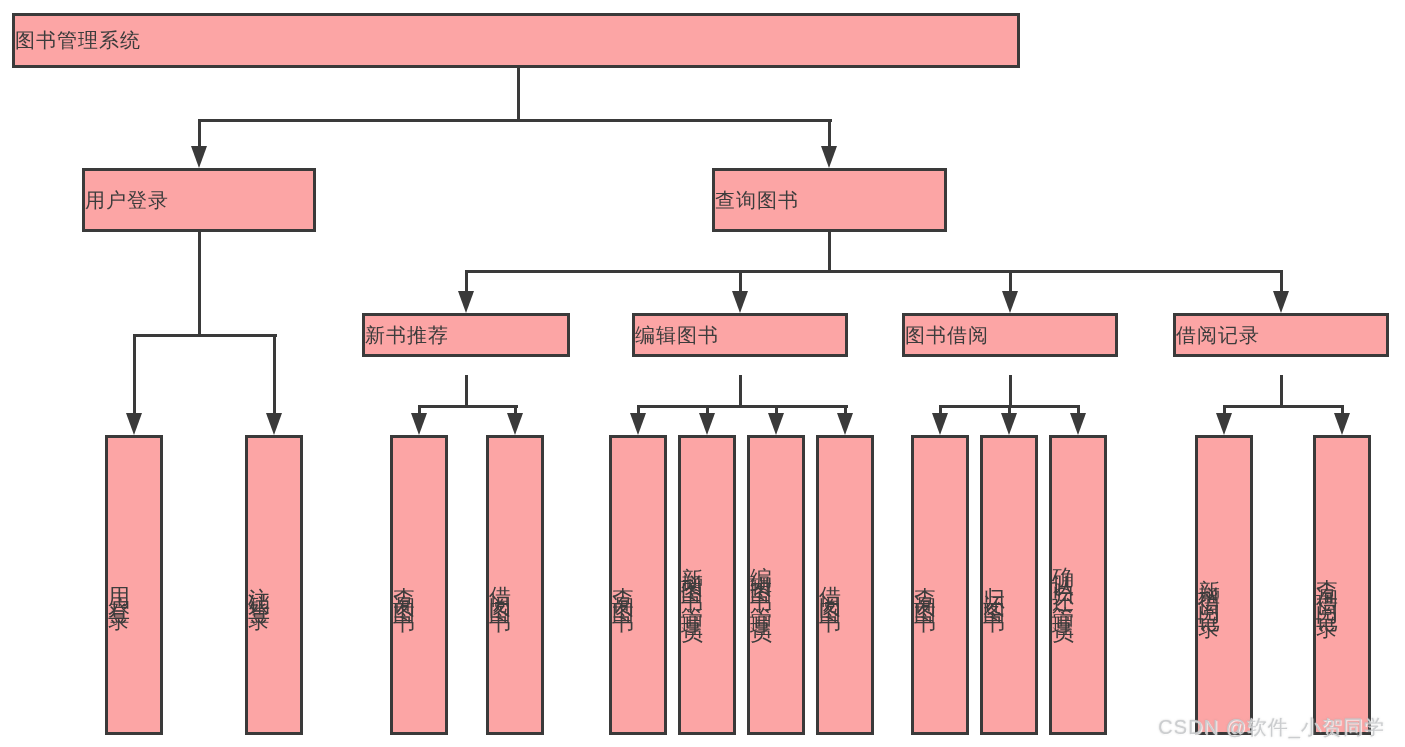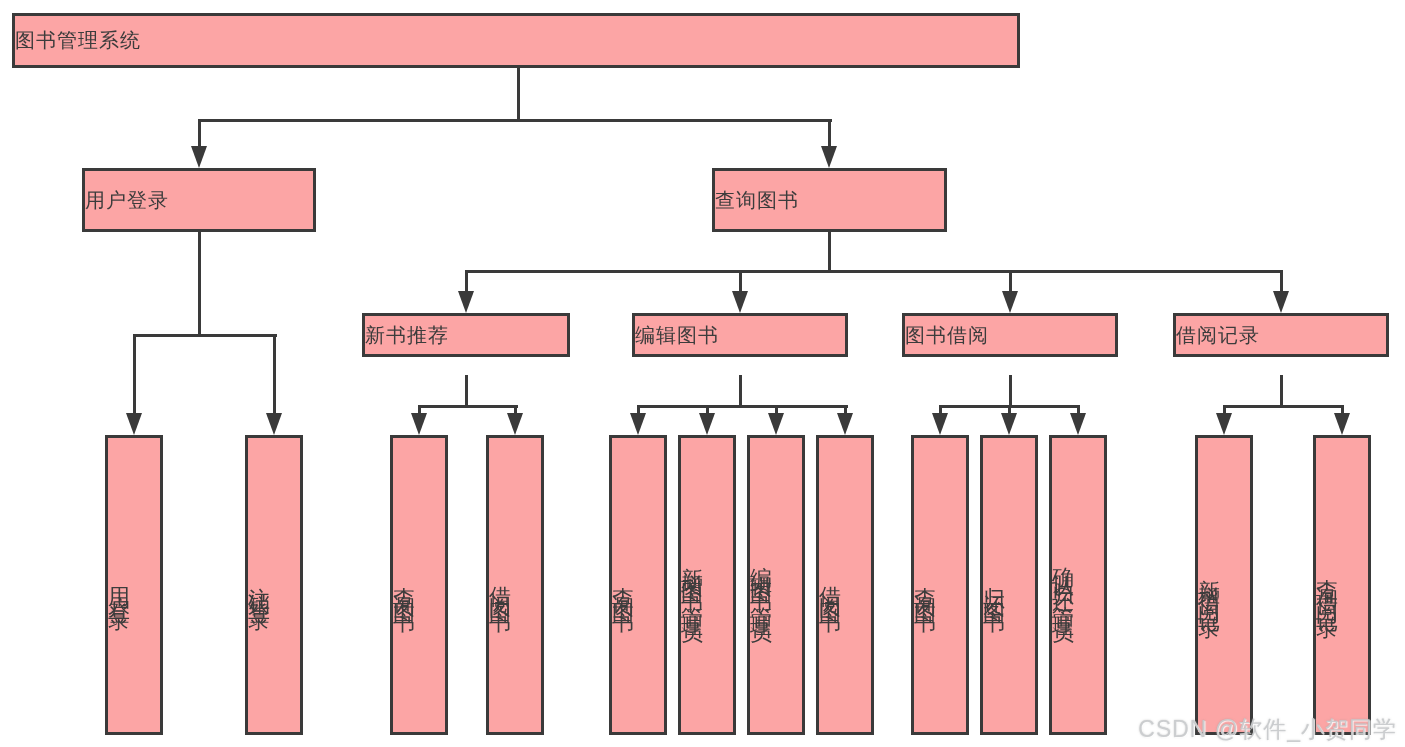--- a/index.html
+++ b/index.html
@@ -41,22 +41,22 @@
   .vl{position:absolute;width:3px;background:var(--line);}
   .hl{position:absolute;height:3px;background:var(--line);}
   .ar{
     position:absolute;width:0;height:0;
     border-left:8px solid transparent;
     border-right:8px solid transparent;
     border-top:22px solid var(--line);
   }
   .watermark{
     position:absolute;
-    right:8px;top:714px;
-    font-size:23px;
+    right:20px;top:714px;
+    font-size:20px;
     letter-spacing:1px;
     color:rgba(201,203,206,0.95);
     text-shadow:1px 1px 1px rgba(255,255,255,0.9), 0 0 2px rgba(150,150,150,0.55);
     z-index:10;
     white-space:nowrap;
   }
 </style>
 </head>
 <body>
 

